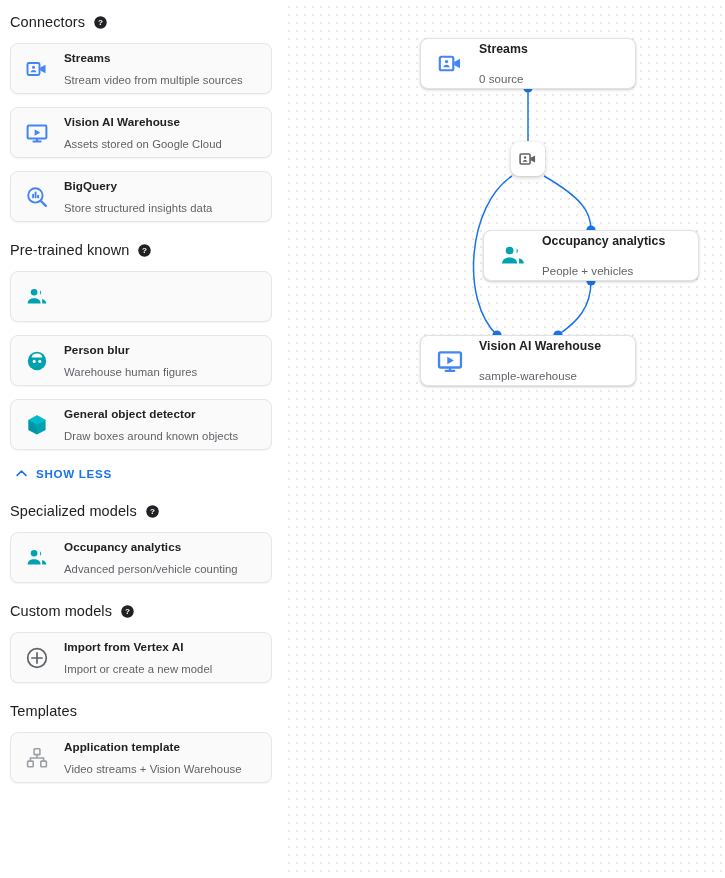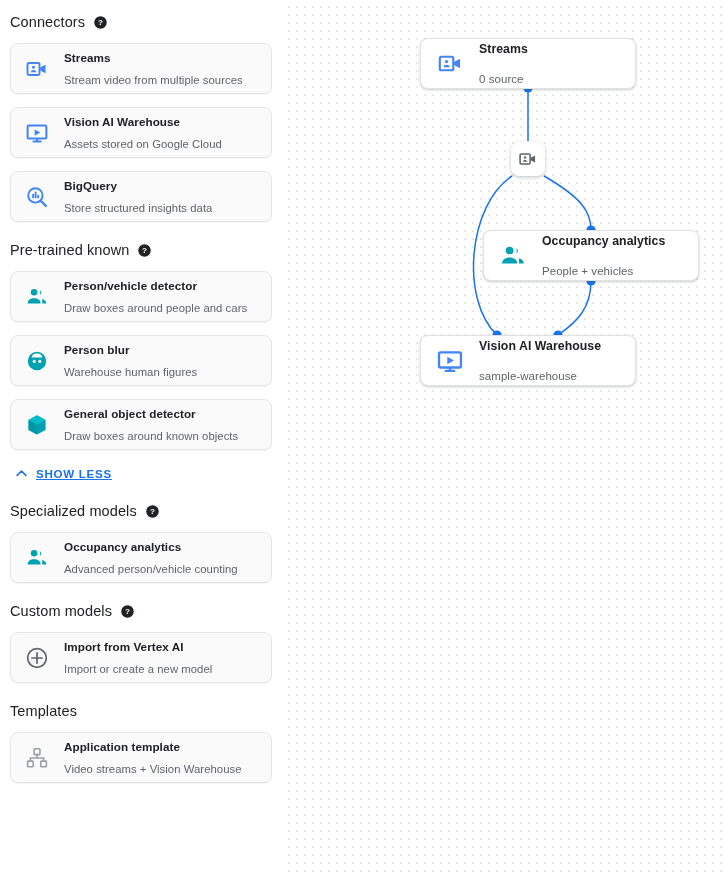--- a/index.html
+++ b/index.html
@@ -63,21 +63,21 @@
   .card-sub {
     font-size: 11.3px; color: #5f6368; line-height: 15px;
     white-space: nowrap; letter-spacing: .05px; margin-top: 8px;
   }
 
   .show-less {
     display: flex; align-items: center; gap: 7px;
     color: #1a73e8; font-size: 11.6px; font-weight: bold;
     letter-spacing: .7px;
     height: 20px; margin: 5px 0 4px 4px; cursor: pointer;
-    background: none; border: none; font-family: inherit; text-decoration: underline;
+    background: none; border: none; font-family: inherit;
   }
   .show-less svg { display: block; }
 
   
   .canvas {
     position: relative;
     flex: 1 1 auto;
     height: 878px;
     background-color: #ffffff;
     background-image: radial-gradient(#e8e8e8 1px, transparent 1.1px);
@@ -197,24 +197,20 @@
 
     <div class="card">
       <span class="card-icon">
         <svg width="24" height="24" viewBox="0 0 24 24" fill="#00a1b0">
           <circle cx="9.1" cy="7.3" r="3.3"></circle>
           <path d="M2.6 18.4c0-3.3 2.9-5.2 6.5-5.2s6.5 1.9 6.5 5.2z"></path>
           <path d="M15.1 5.3a3 3 0 010 4.6z"></path>
           <path d="M17.2 13.9c2.4.7 4.1 2.2 4.1 4.5h-4.1z"></path>
         </svg>
       </span>
-      <span class="card-text">
-        <span class="card-title">Person/vehicle detector</span>
-        <span class="card-sub">Draw boxes around people and cars</span>
-      </span>
     </div>
 
     <div class="card">
       <span class="card-icon">
         <svg width="24" height="24" viewBox="0 0 24 24" fill="none" stroke="#00a1b0" stroke-width="2">
           <circle cx="12" cy="12" r="9.2" fill="#00a1b0" stroke="none"></circle>
           <path d="M12 4.6c-3 0-5.3 1.6-5.3 3.9h10.6c0-2.3-2.3-3.9-5.3-3.9z" fill="#ffffff" stroke="none"></path>
           <circle cx="9.2" cy="12.4" r="1.55" fill="#ffffff" stroke="none"></circle>
           <circle cx="14.8" cy="12.4" r="1.55" fill="#ffffff" stroke="none"></circle>
         </svg>

